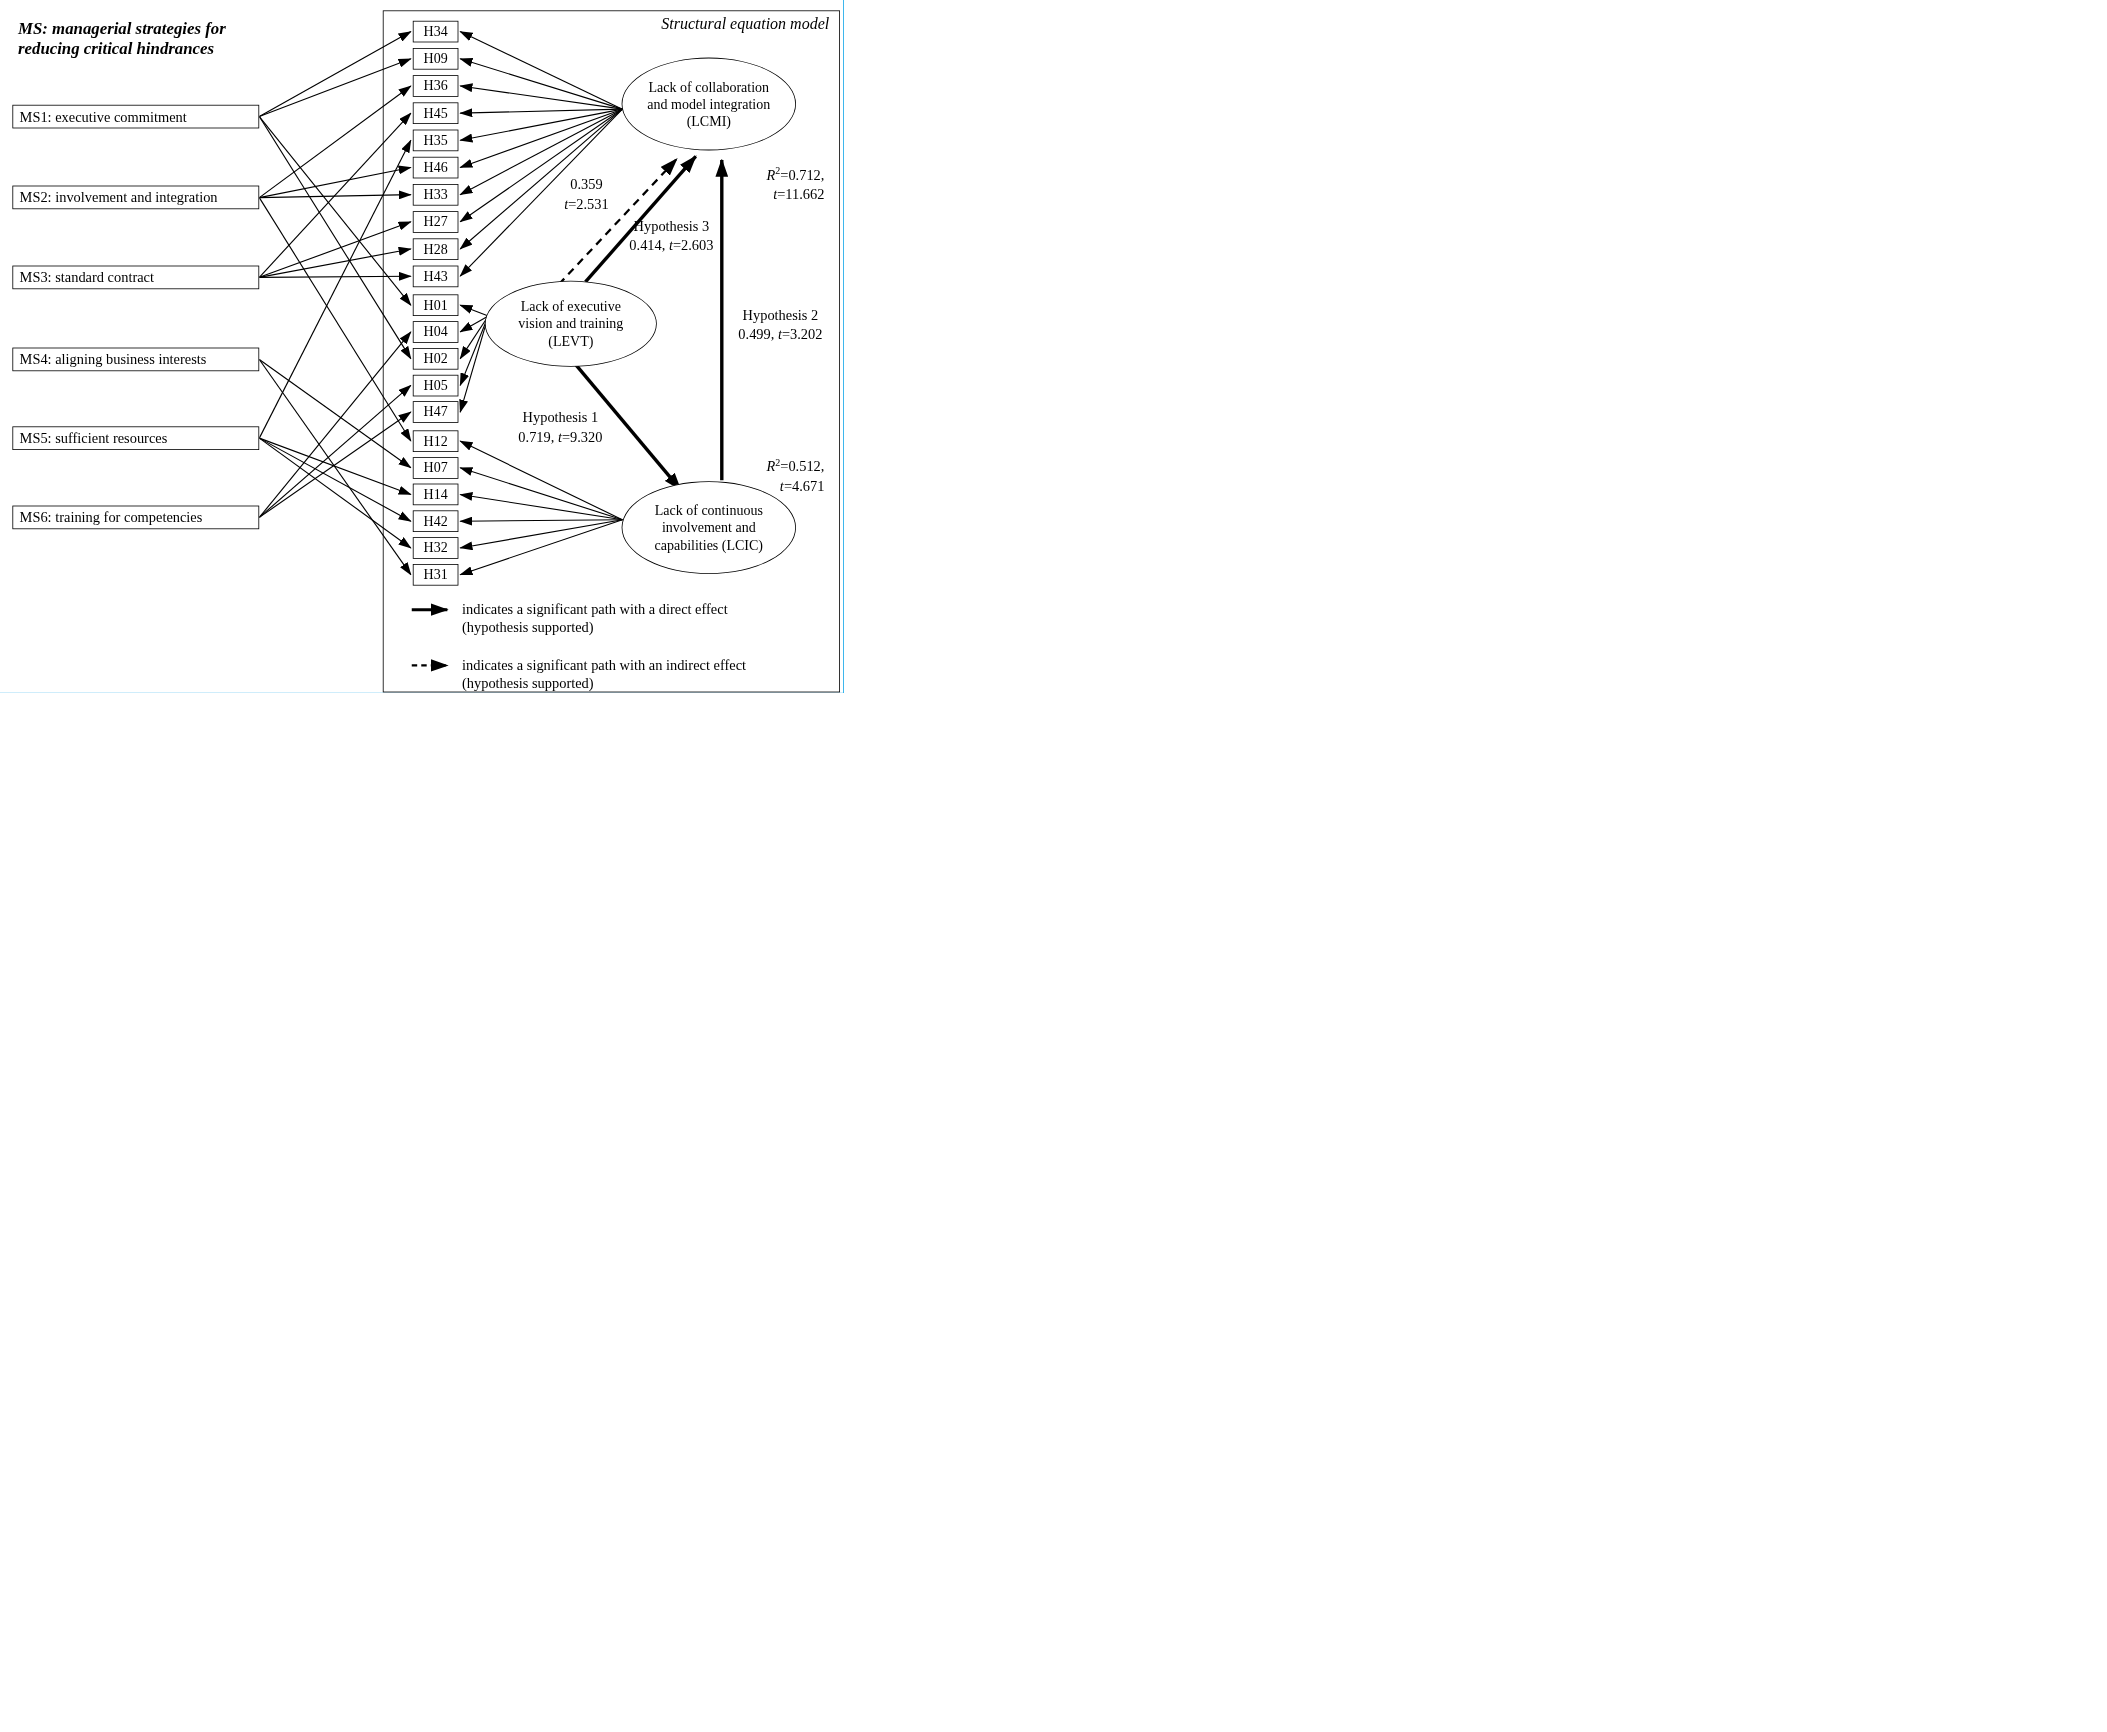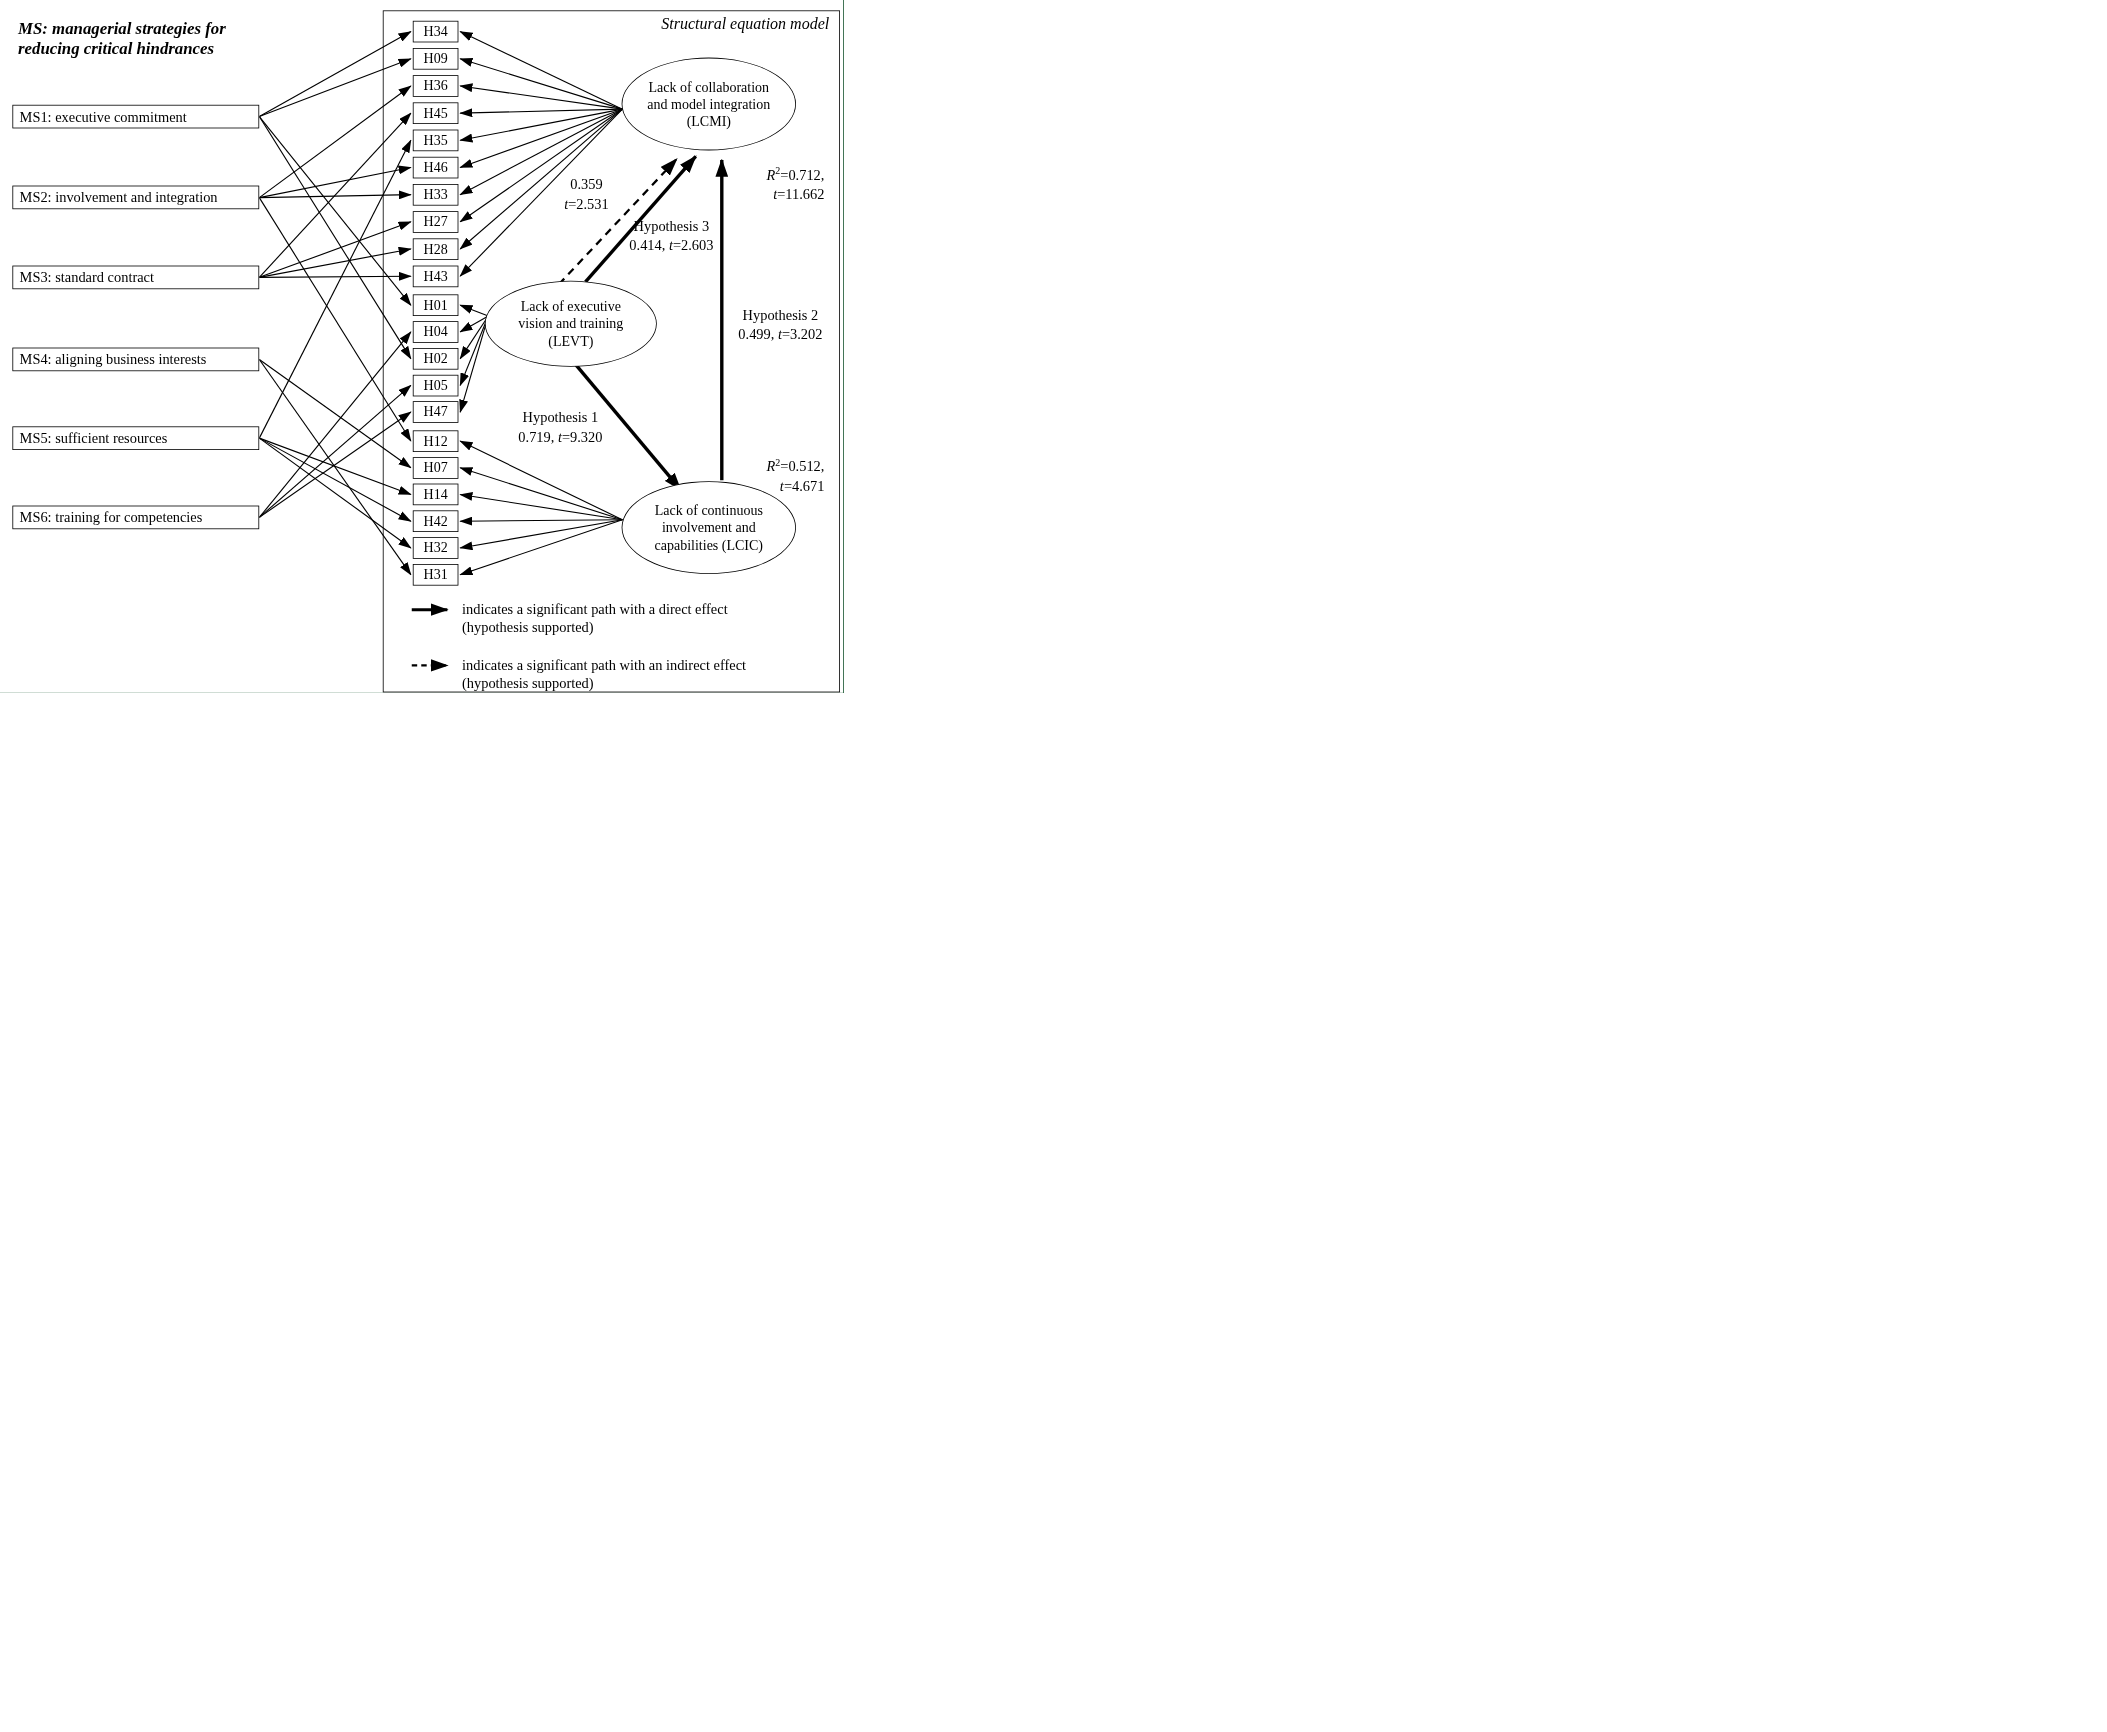--- a/index.html
+++ b/index.html
@@ -1,16 +1,16 @@
 <!DOCTYPE html>
 <html style="font-size:9px"><head>
 <meta charset="utf-8">
 <style>
   html,body{margin:0;padding:0;background:#ffffff;}
-  .viewport{position:relative;width:844px;height:693px;overflow:hidden;background:#14532d;}
+  .viewport{position:relative;width:844px;height:693px;overflow:hidden;background:#0ea5e9;}
   .canvas{position:absolute;left:0;top:0;width:2108px;height:1732px;background:#fff;
           transform:scale(0.4);transform-origin:0 0;
           font-family:"Liberation Serif","DejaVu Serif",serif;color:#000;}
   .abs{position:absolute;}
   .note-title{font-size:42px;font-weight:bold;font-style:italic;line-height:52px;white-space:nowrap;}
   .sem-frame{border:2.8px solid #000;background:transparent;}
   .sem-label{font-size:40px;font-style:italic;text-align:right;white-space:nowrap;}
   .msbox{border:2.3px solid #000;background:#fff;font-size:36px;display:flex;align-items:center;
          padding-left:16px;box-sizing:border-box;white-space:nowrap;}
   .hbox{border:2.8px solid #000;background:#fff;font-size:35px;display:flex;align-items:center;

